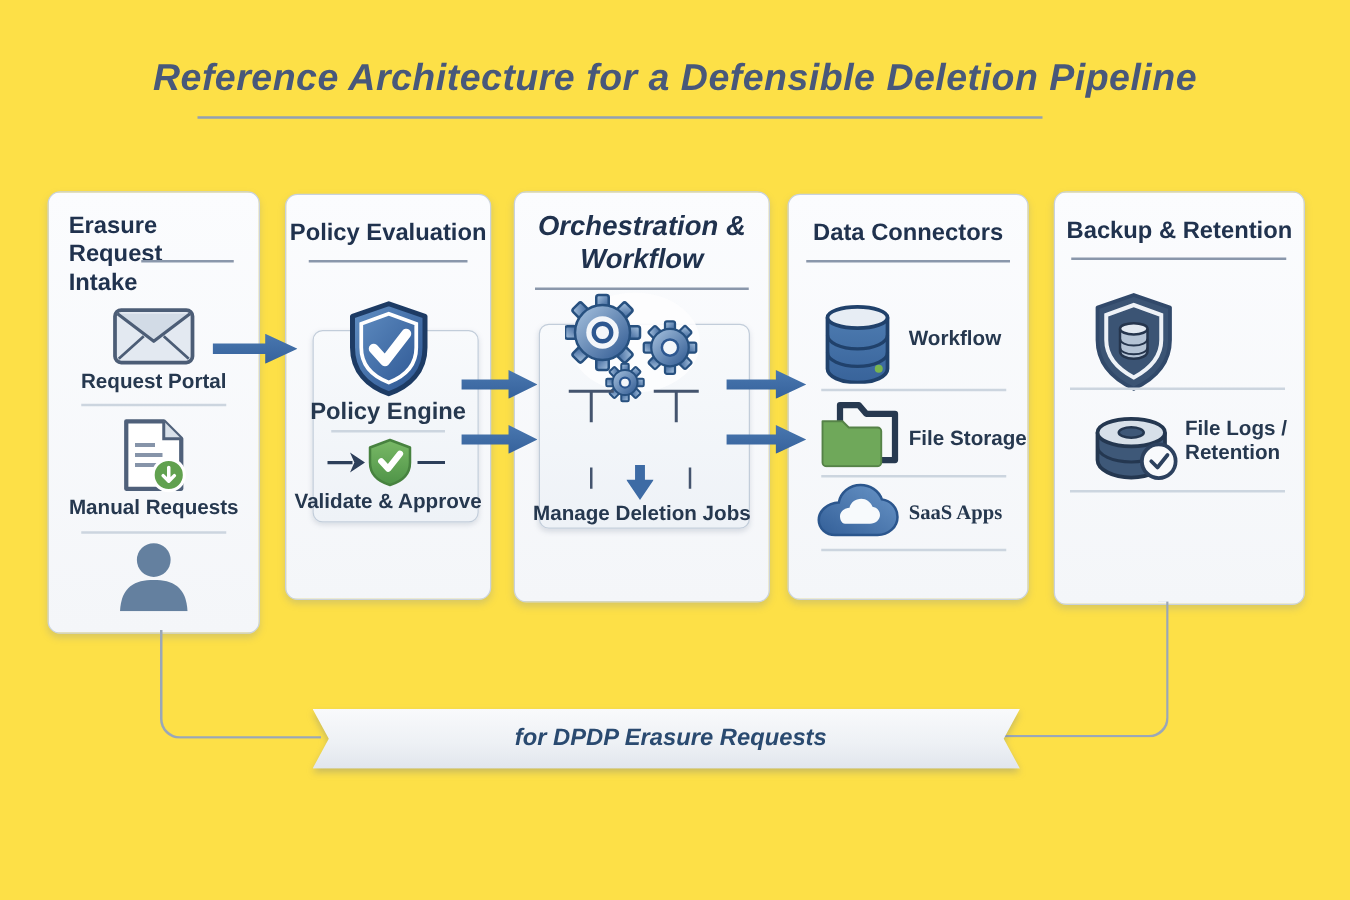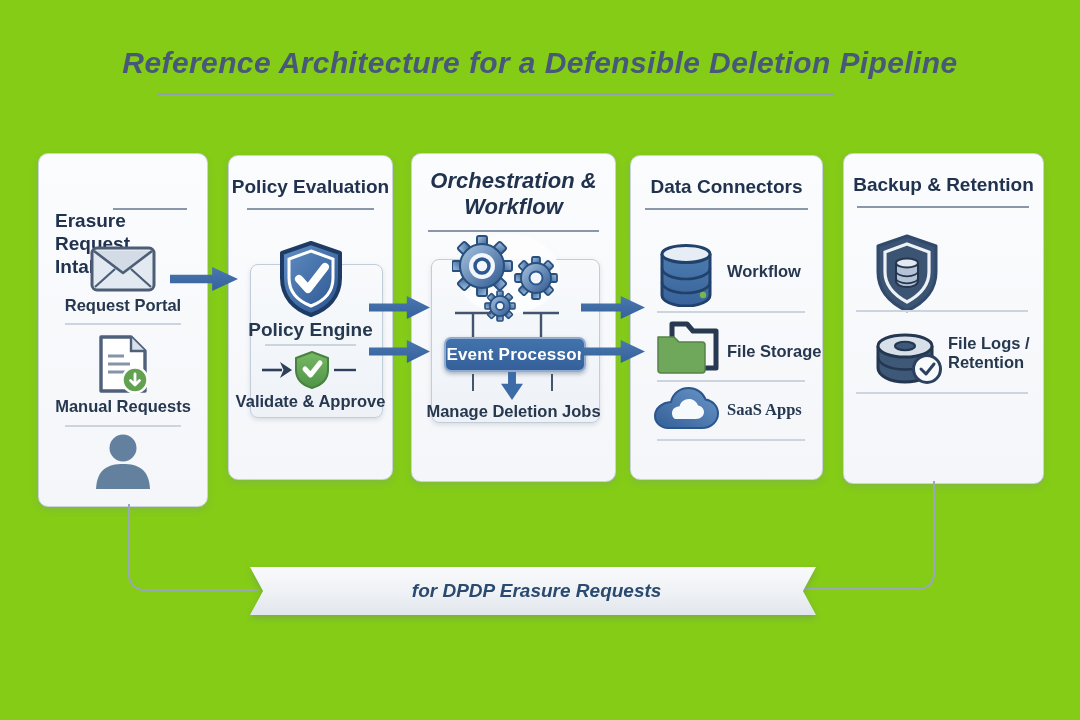--- a/index.html
+++ b/index.html
@@ -1,27 +1,27 @@
 <!DOCTYPE html>
 <html><head>
 <meta charset="utf-8">
 <style>
   html,body{margin:0;padding:0;background:#ffffff;}
-  .stage{position:relative;width:1080px;height:720px;background:#84cc16;overflow:hidden;
+  .stage{position:relative;width:1080px;height:720px;background:#fde047;overflow:hidden;
          font-family:"Liberation Sans","DejaVu Sans",sans-serif;}
   
   .title{position:absolute;top:46px;left:0;width:100%;text-align:center;
          font-style:italic;font-weight:700;font-size:30px;color:#48587a;letter-spacing:.4px;}
   .title-rule{position:absolute;top:93px;left:158px;width:676px;height:2px;background:#93a0b4;}
   
   .panel{position:absolute;background:linear-gradient(180deg,#fbfcfe 0%,#f4f6f9 100%);
          border:1.5px solid #c9d2dd;border-radius:10px;
          box-shadow:0 3px 6px rgba(125,140,160,.28);}
   .hdr{position:absolute;width:100%;text-align:center;font-weight:700;font-size:19px;color:#20324e;}
-  .hdr.left{text-align:left;margin-top:40px;}
+  .hdr.left{text-align:left;}
   .hdr.italic{font-style:italic;font-size:22px;}
   .rule{position:absolute;height:1.5px;background:#8a97ab;}
   .lbl{position:absolute;width:100%;text-align:center;font-weight:700;font-size:16.5px;color:#26384f;}
   .lbl.side{width:auto;text-align:left;line-height:1.18;}
   .dvd{position:absolute;height:1.5px;background:#ccd5df;}
   .card{position:absolute;background:linear-gradient(180deg,#f8fafc,#eef2f7);
         border:1.5px solid #c2cdda;border-radius:8px;box-shadow:0 2px 4px rgba(130,145,165,.25);}
   .icon{position:absolute;}
   
   .flow-arrow{position:absolute;background:linear-gradient(180deg,#4a78b0,#35619b);
@@ -184,21 +184,20 @@
       </g>
     </svg>
 
     <svg class="icon" style="left:41px;top:157px;" width="40" height="27" viewBox="0 0 40 27">
       <path d="M2 2 H38 M20 2 V27" stroke="#44546e" stroke-width="2.4" fill="none"></path>
     </svg>
     <svg class="icon" style="left:109px;top:157px;" width="40" height="27" viewBox="0 0 40 27">
       <path d="M2 2 H38 M20 2 V27" stroke="#44546e" stroke-width="2.4" fill="none"></path>
     </svg>
 
-    <div class="badge" style="left:32px;top:183px;width:138px;height:31px;">Event Processor</div>
 
     <div class="tick" style="left:60px;top:220px;height:17px;"></div>
     <div class="tick" style="left:139px;top:220px;height:17px;"></div>
     <div class="down-arrow" style="left:89px;top:218px;width:22px;height:28px;"></div>
 
     <div class="lbl" style="top:248px;">Manage Deletion Jobs</div>
   </div>
 
   <div class="panel" style="left:630px;top:155px;width:191px;height:323px;">
     <div class="hdr" style="top:20px;">Data Connectors</div>

